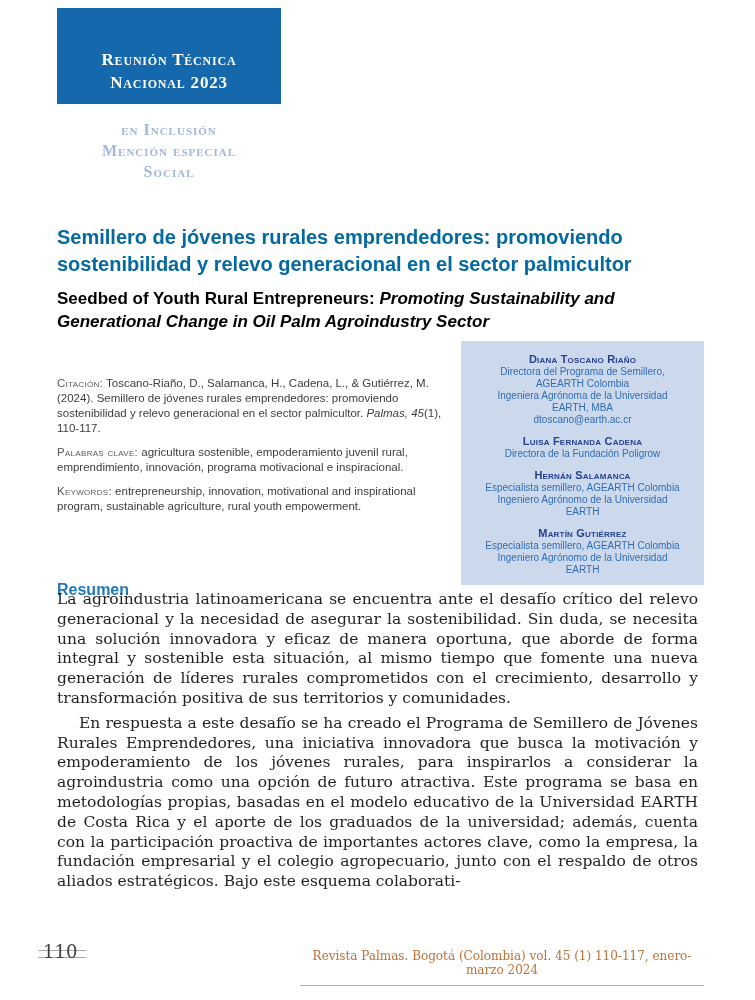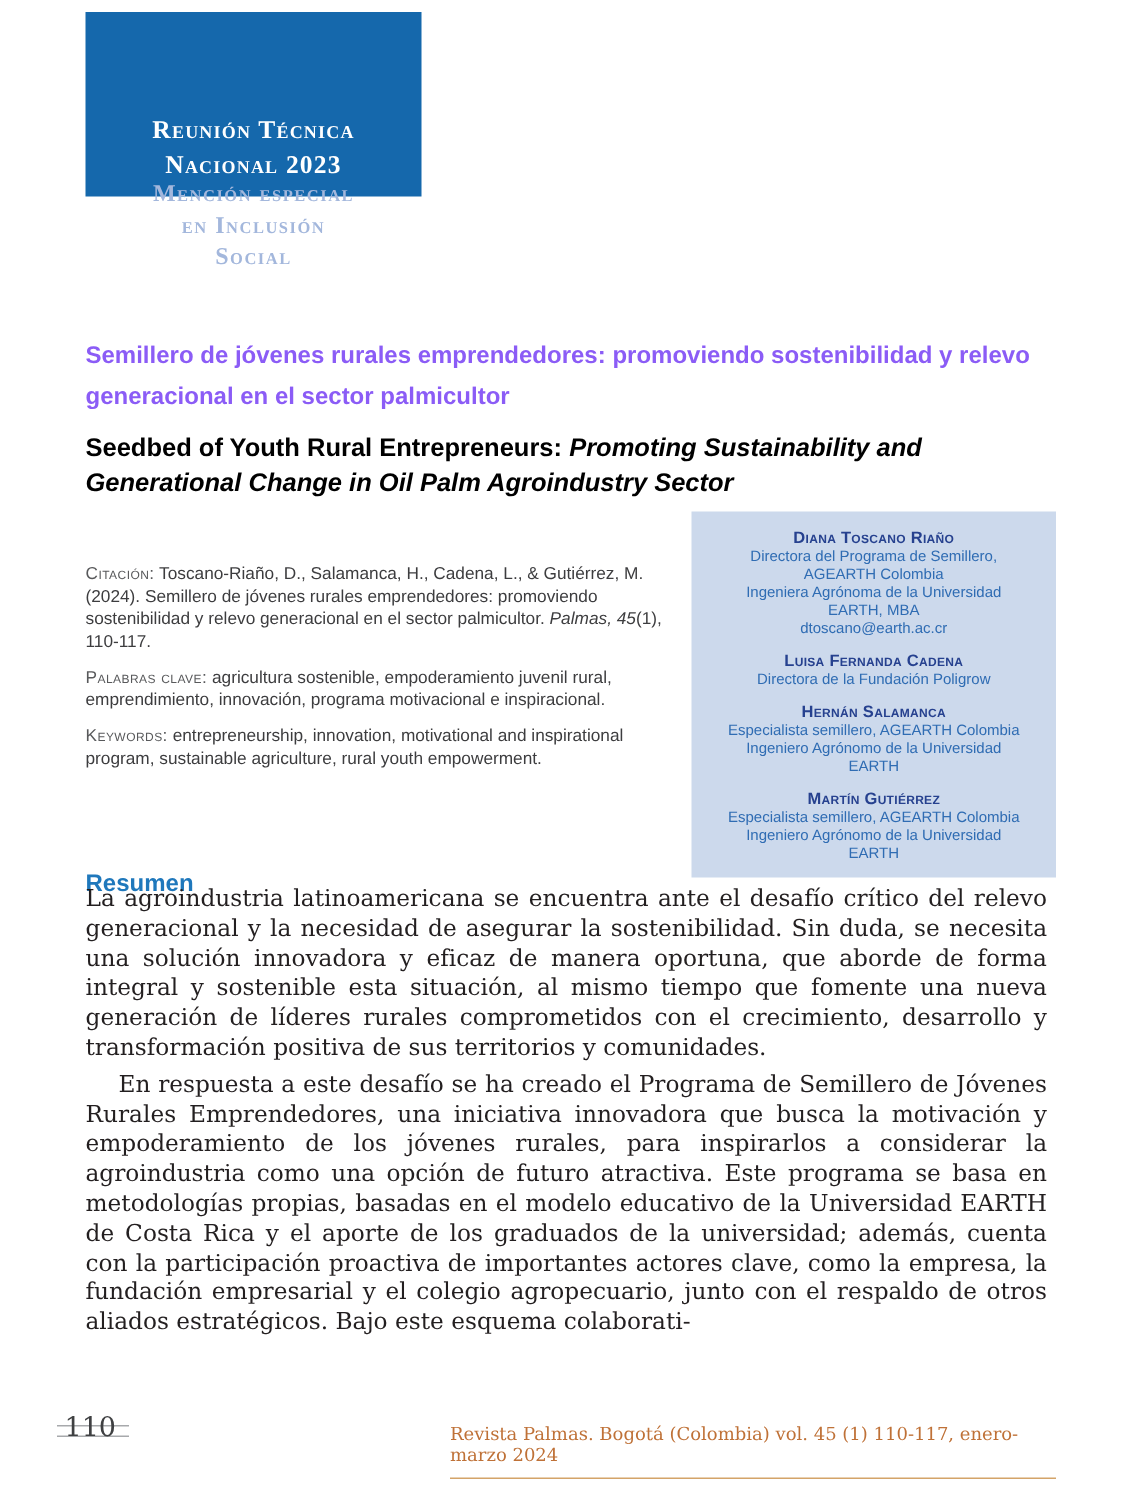--- a/index.html
+++ b/index.html
@@ -3,39 +3,39 @@
 <meta charset="utf-8">
 <style>
   html, body { margin:0; padding:0; background:#ffffff; }
   .page {
     position:relative; width:755px; height:1000px; background:#ffffff;
     overflow:hidden; font-family:"Liberation Sans", sans-serif;
   }
 
   
   .banner-box {
-    position:absolute; left:57px; top:8px; width:224px; height:123px;
+    position:absolute; left:57px; top:8px; width:224px; height:96px;
     background:#1568ac; box-sizing:border-box;
     display:flex; flex-direction:column; justify-content:flex-end; align-items:center;
     padding-bottom:10px;
   }
   .banner-line {
     font-family:"Liberation Serif", serif; font-weight:bold; font-variant:small-caps;
     color:#ffffff; font-size:17px; line-height:23px; letter-spacing:0.8px; text-align:center;
   }
   .mention { position:absolute; left:57px; top:119px; width:224px; text-align:center; }
   .mention-line {
     font-family:"Liberation Serif", serif; font-weight:bold; font-variant:small-caps;
     color:#a3b7dc; font-size:16px; line-height:21px; letter-spacing:1px;
   }
 
   
   .title-es {
     position:absolute; left:57px; top:224px; width:650px;
-    font-weight:bold; font-size:16px; line-height:27px; color:#8b5cf6;
+    font-weight:bold; font-size:20px; line-height:27px; color:#0369a1;
   }
   .title-en {
     position:absolute; left:57px; top:287px; width:560px;
     font-weight:bold; font-size:17px; line-height:23px; color:#000000;
   }
   .it { font-style:italic; }
 
   
   .meta {
     position:absolute; left:57px; top:376px; width:394px;
@@ -76,37 +76,37 @@
   
   .pagenum-rule {
     position:absolute; left:38px; top:950px; width:48px; height:6px;
     border-top:1px solid #a7a9ac; border-bottom:1px solid #a7a9ac;
   }
   .pagenum {
     position:absolute; left:43px; top:941px;
     font-family:"DejaVu Serif", serif; font-size:18px; color:#3f4042;
   }
   .footer-right {
-    position:absolute; left:300px; right:51px; top:949px; text-align:left;
+    position:absolute; left:300px; right:51px; top:949px; text-align:center;
     font-family:"DejaVu Serif", serif; font-size:12px; color:#bf7137;
     padding-bottom:8px; border-bottom:1px solid #d4a469;
   }
 </style>
 </head>
 <body>
 
 <div class="page">
 
   <div class="banner-box">
     <div class="banner-line">Reunión Técnica</div>
     <div class="banner-line">Nacional 2023</div>
   </div>
   <div class="mention">
+    <div class="mention-line">en Inclusión</div>
     <div class="mention-line">Mención especial</div>
-    <div class="mention-line">en Inclusión</div>
     <div class="mention-line">Social</div>
   </div>
 
   <h1 class="title-es" style="margin:0;">Semillero de jóvenes rurales emprendedores: promoviendo sostenibilidad y relevo generacional en el sector palmicultor</h1>
   <h2 class="title-en" style="margin:0;"><span>Seedbed of Youth Rural Entrepreneurs: </span><span class="it">Promoting Sustainability and Generational Change in Oil Palm Agroindustry Sector</span></h2>
 
   <div class="meta">
     <p><span class="label">Citación:</span><span> Toscano-Riaño, D., Salamanca, H., Cadena, L., &amp; Gutiérrez, M. (2024). Semillero de jóvenes rurales emprendedores: promoviendo sostenibilidad y relevo generacional en el sector palmicultor. </span><span class="it">Palmas, 45</span><span>(1), 110-117.</span></p>
     <p><span class="label">Palabras clave:</span><span> agricultura sostenible, empoderamiento juvenil rural, emprendimiento, innovación, programa motivacional e inspiracional.</span></p>
     <p><span class="label">Keywords:</span><span> entrepreneurship, innovation, motivational and inspirational program, sustainable agriculture, rural youth empowerment.</span></p>

